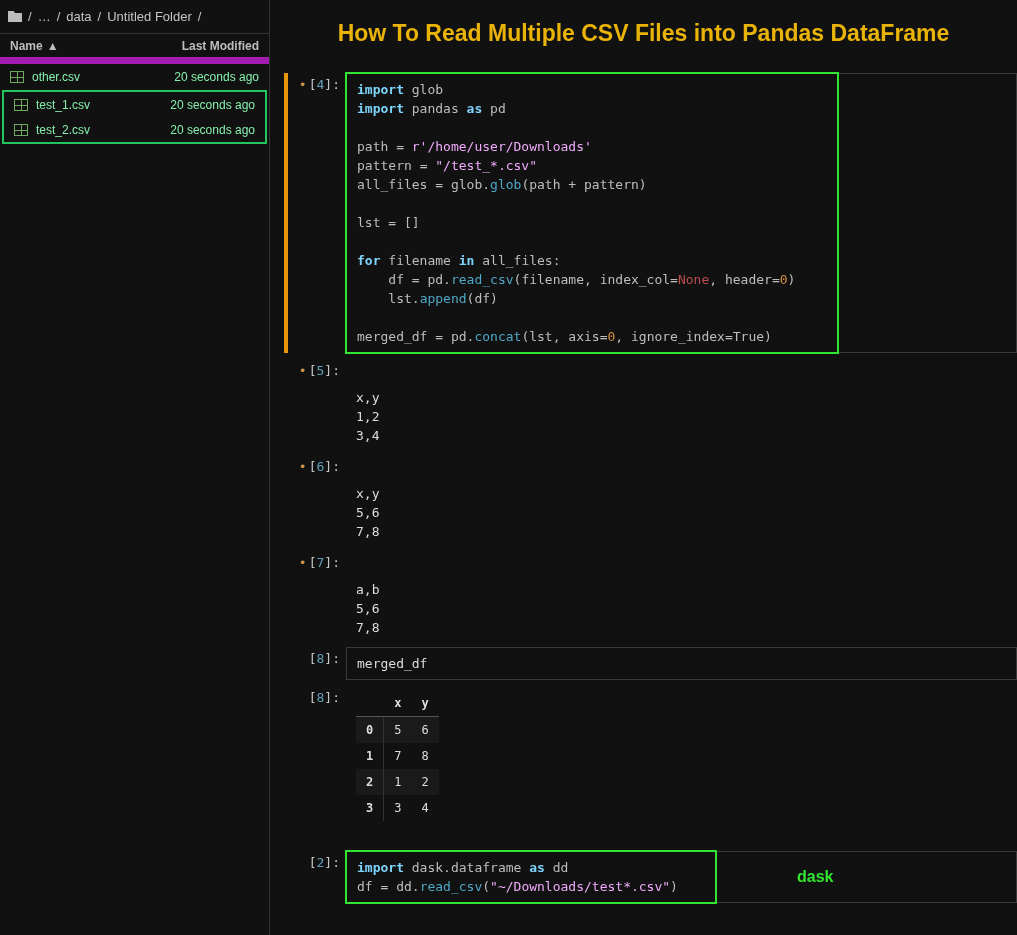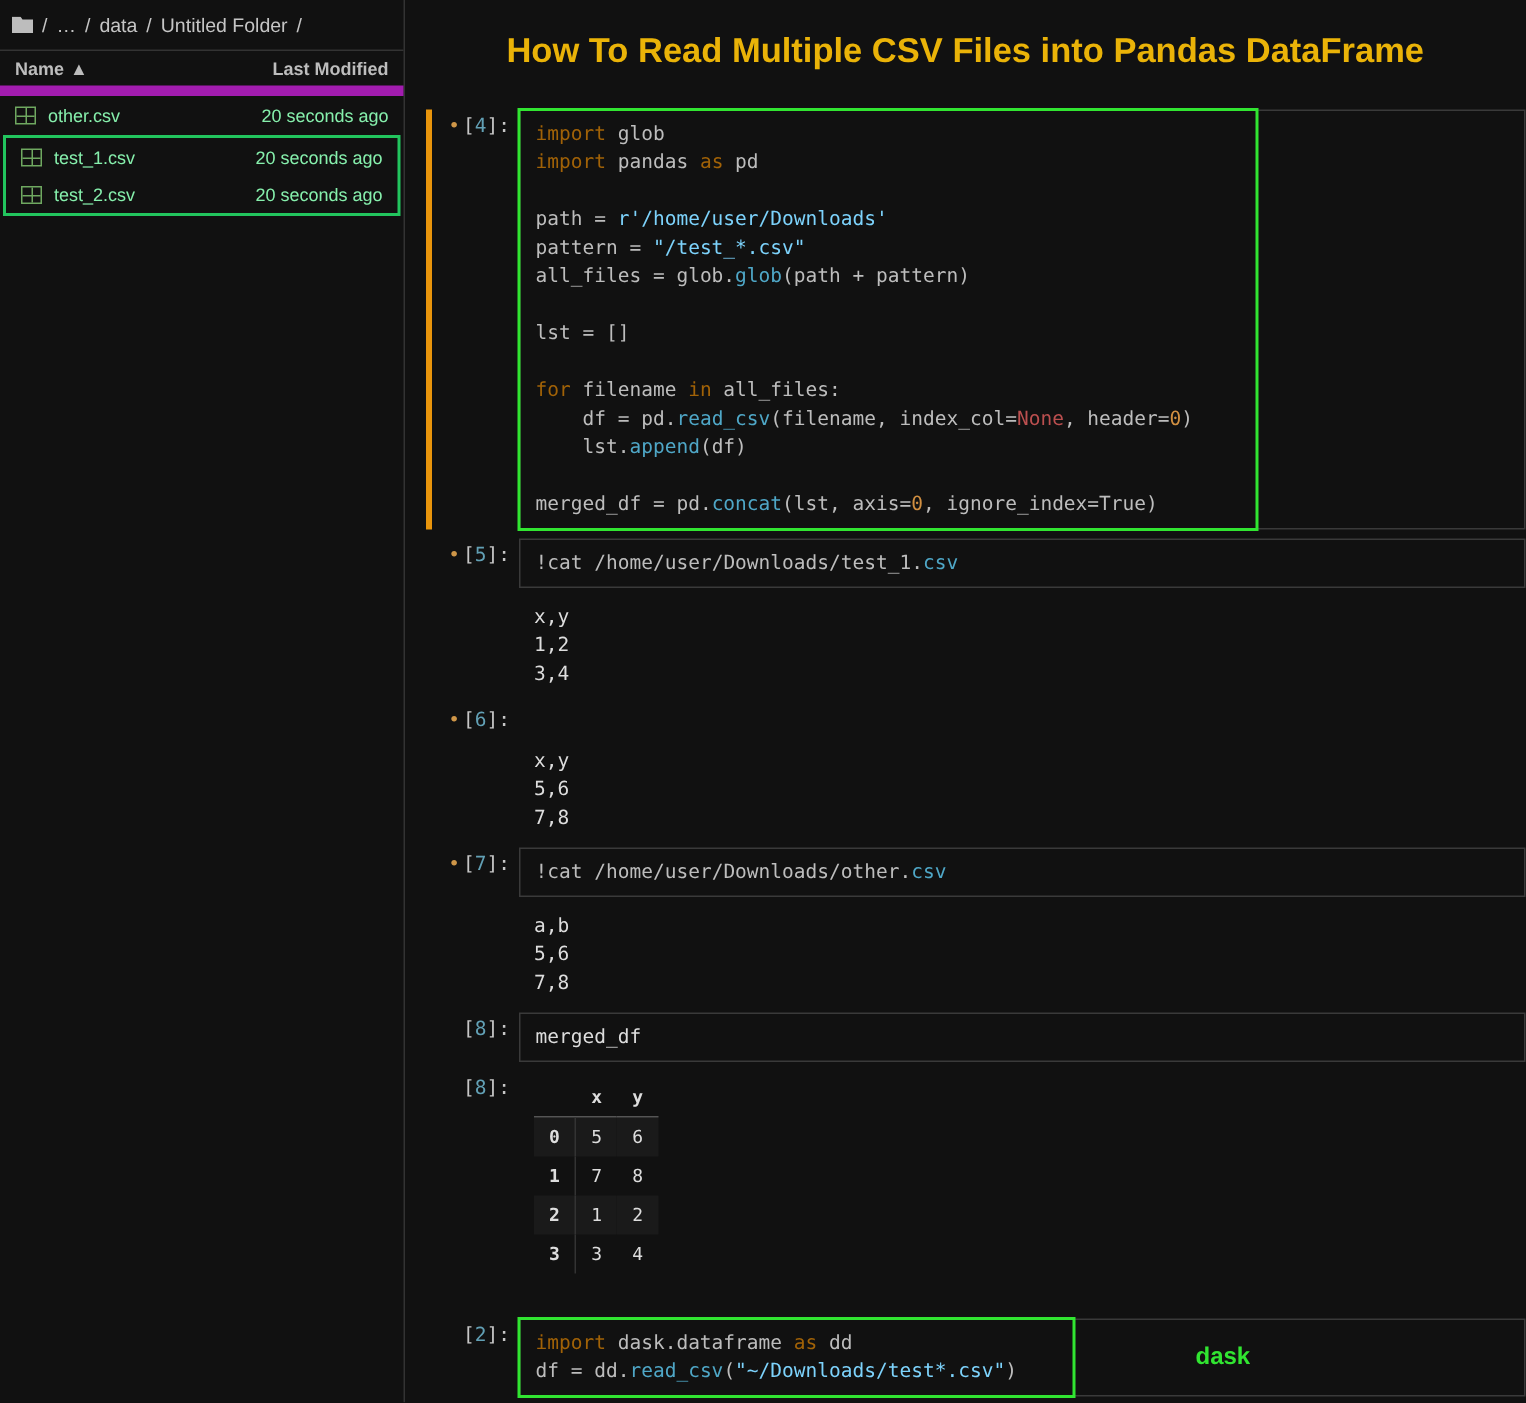--- a/index.html
+++ b/index.html
@@ -18,21 +18,21 @@
 .main { flex:1; background:#111; overflow-y:auto; padding:0 0 20px 0; }
 .title { text-align:center; font-size:23px; font-weight:700; color:#eab308; padding:20px 10px 26px 10px; }
 .cell { display:flex; margin-bottom:6px; position:relative; }
 .cell.active::before { content:""; position:absolute; left:14px; top:0; bottom:0; width:4px; background:#e9950c; }
 .prompt { width:76px; flex-shrink:0; text-align:right; color:#c7c7c7; font-family:Menlo,Consolas,monospace; font-size:13px; padding:4px 6px 0 0; }
 .prompt .dot { color:#cf9648; margin-right:2px;}
 .prompt .n  { color:#62a0b5; }
 .code-area { flex:1; background:#111; border:1px solid #3a3a3a; padding:6px 10px; position:relative; }
 pre { font-family:Menlo,Consolas,"DejaVu Sans Mono",monospace; font-size:13px; line-height:19px; white-space:pre; color:#ddd; }
 .out-area { flex:1; padding:4px 10px; }
-.kw{color:#a16207;font-weight:400;} .fn{color:#4fa7c7;} .num{color:#d18f41;} .str{color:#7dd3fc;} .op{color:#bdbdbd;} .pl{color:#bdbdbd;} .bool{color:#bb4f4f;}
+.kw{color:#7dd3fc;font-weight:700;} .fn{color:#4fa7c7;} .num{color:#d18f41;} .str{color:#f0abfc;} .op{color:#bdbdbd;} .pl{color:#bdbdbd;} .bool{color:#bb4f4f;}
 .badge-box { position:absolute; border:2px solid #31e531; pointer-events:none; }
 .badge-label { position:absolute; color:#31e531; font-size:16px; font-family:sans-serif;font-weight:bold; }
 
 .df { border-collapse:collapse; font-family:Menlo,Consolas,monospace; font-size:12px; color:#ddd; margin-left:0;}
 .df th,.df td{padding:6px 10px;text-align:right;}
 .df thead th{border-bottom:1px solid #555;font-weight:700;}
 .df tbody th{font-weight:700;border-right:1px solid #333;}
 .df tbody tr:nth-child(odd){background:#1a1a1a;}
 .name-col{display:flex;align-items:center;gap:4px;}
 </style>
@@ -102,23 +102,20 @@
 </span><span class="pl">    df </span><span class="op">=</span><span class="pl"> pd.</span><span class="fn">read_csv</span><span class="pl">(filename, index_col</span><span class="op">=</span><span class="bool">None</span><span class="pl">, header</span><span class="op">=</span><span class="num">0</span><span class="pl">)
 </span><span class="pl">    lst.</span><span class="fn">append</span><span class="pl">(df)
 
 </span><span class="pl">merged_df </span><span class="op">=</span><span class="pl"> pd.</span><span class="fn">concat</span><span class="pl">(lst, axis</span><span class="op">=</span><span class="num">0</span><span class="pl">, ignore_index</span><span class="op">=</span><span class="pl">True)</span></pre>
 
     </div>
   </div>
 
   <div class="cell">
     <div class="prompt"><span class="dot">•</span>[<span class="n">5</span>]:</div>
-    <div class="code-area">
-        <pre><span class="pl">!cat </span><span class="op">/</span><span class="pl">home</span><span class="op">/</span><span class="pl">user</span><span class="op">/</span><span class="pl">Downloads</span><span class="op">/</span><span class="pl">test_1.</span><span class="fn">csv</span></pre>
-      </div>
   </div>
   <div class="cell">
     <div class="prompt"></div>
     <div class="out-area">
         <pre>x,y
 1,2
 3,4</pre>
       </div>
   </div>
 
@@ -129,23 +126,20 @@
     <div class="prompt"></div>
     <div class="out-area">
         <pre>x,y
 5,6
 7,8</pre>
       </div>
   </div>
 
   <div class="cell">
     <div class="prompt"><span class="dot">•</span>[<span class="n">7</span>]:</div>
-    <div class="code-area">
-        <pre><span class="pl">!cat </span><span class="op">/</span><span class="pl">home</span><span class="op">/</span><span class="pl">user</span><span class="op">/</span><span class="pl">Downloads</span><span class="op">/</span><span class="pl">other.</span><span class="fn">csv</span></pre>
-      </div>
   </div>
   <div class="cell">
     <div class="prompt"></div>
     <div class="out-area">
         <pre>a,b
 5,6
 7,8</pre>
       </div>
   </div>
 

